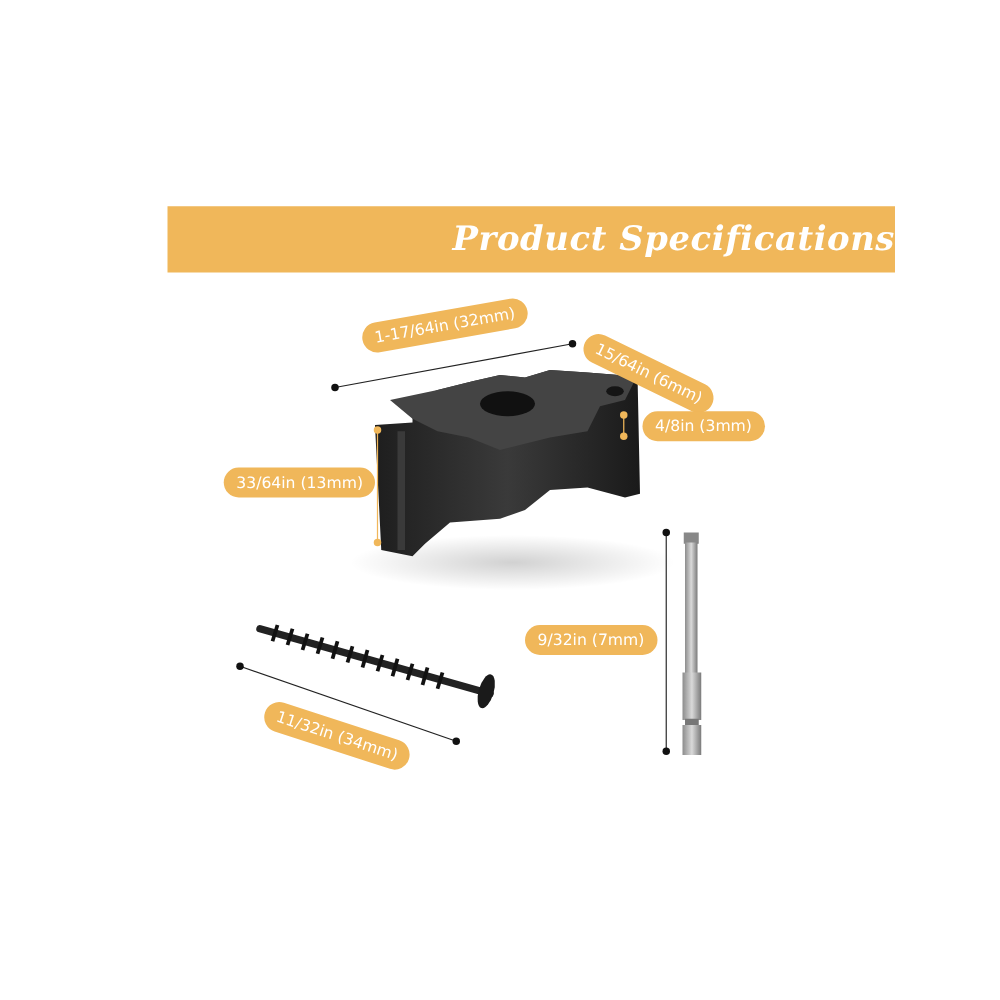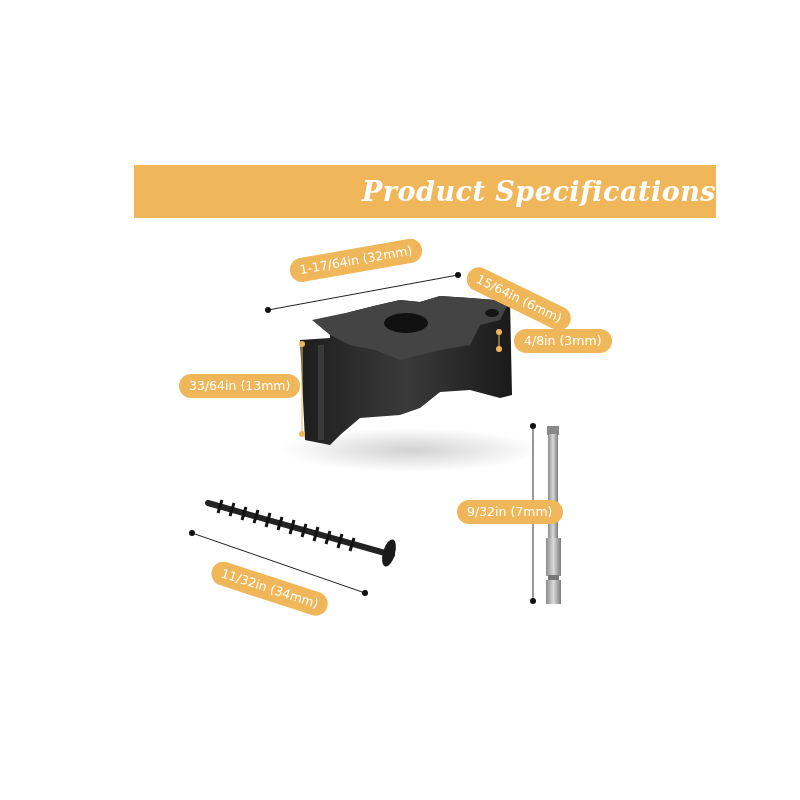--- a/index.html
+++ b/index.html
@@ -90,14 +90,14 @@
     <line x1="533" y1="426" x2="533" y2="601" stroke="#333" stroke-width="1"></line>
     <circle cx="533" cy="426" r="3" fill="#111"></circle>
       <circle cx="533" cy="601" r="3" fill="#111"></circle>
   </g>
 </svg>
 
 <span class="pill" style="left:290px; top:260px; transform:rotate(-10deg); transform-origin:left center;">1-17/64in (32mm)</span>
 <span class="pill" style="left:468px; top:262px; transform:rotate(26deg); transform-origin:left center;">15/64in (6mm)</span>
 <span class="pill" style="left:514px; top:329px;">4/8in (3mm)</span>
 <span class="pill" style="left:162px; top:374px;margin-left:17px;">33/64in (13mm)</span>
-<span class="pill" style="left:420px; top:500px;margin-left:37px;">9/32in (7mm)</span>
+<span class="pill" style="left:420px; top:500px;">9/32in (7mm)</span>
 <span class="pill" style="left:212px; top:558px; transform:rotate(18deg); transform-origin:left center;">11/32in (34mm)</span>
 
 </body></html>

